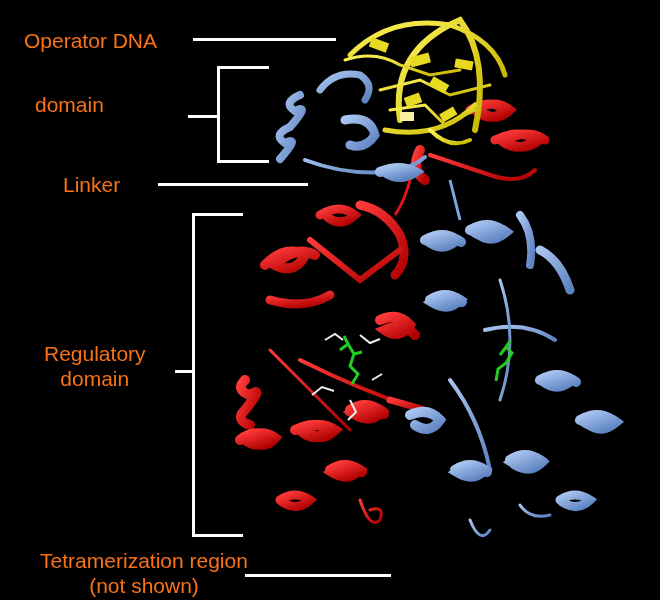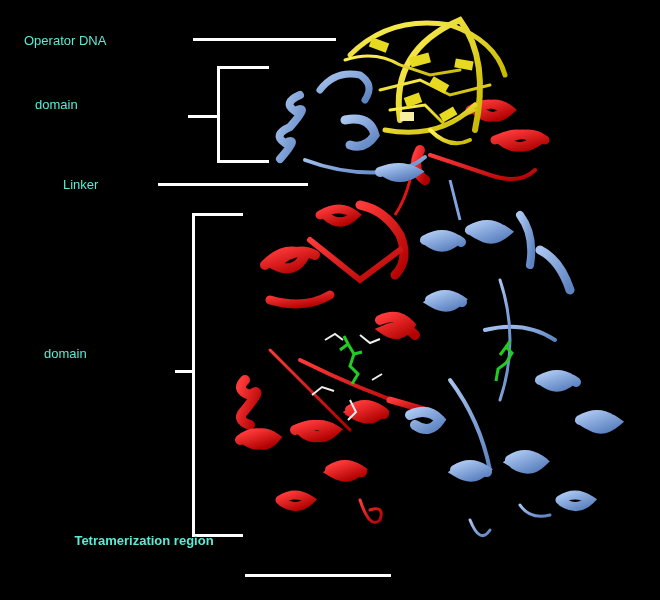--- a/index.html
+++ b/index.html
@@ -1,18 +1,18 @@
 <!DOCTYPE html>
 <html><head>
 <meta charset="utf-8">
 <style>
   html, body { margin:0; padding:0; background:#000; }
   body { width:660px; height:600px; position:relative; overflow:hidden;
          font-family:"Liberation Sans", sans-serif; color:#fff; }
-  .label { position:absolute; font-size:13px; line-height:25px; text-align:center; white-space:nowrap; color:#5eead4; }
+  .label { position:absolute; font-size:21px; line-height:25px; text-align:center; white-space:nowrap; color:#f97316; }
   .line { position:absolute; background:#fff; height:3px; }
   .vline { position:absolute; background:#fff; width:3px; }
   svg.structure { position:absolute; left:0; top:0; }
 </style>
 </head>
 <body>
 
 <svg class="structure" width="660" height="600" viewBox="0 0 660 600">
   <defs>
     <linearGradient id="redg" x1="0" y1="0" x2="1" y2="1">
@@ -129,23 +129,25 @@
 </div>
 <div class="line" style="left:217px; top:66px; width:52px;"></div>
 <div class="vline" style="left:217px; top:66px; height:97px;"></div>
 <div class="line" style="left:217px; top:160px; width:52px;"></div>
 <div class="line" style="left:188px; top:115px; width:30px;"></div>
 
 <div class="label" style="left:63px; top:172px;">Linker</div>
 <div class="line" style="left:158px; top:183px; width:150px;"></div>
 
 <div class="label" style="left:44px; top:341px;">
+  <div>Regulatory</div>
   <div>domain</div>
 </div>
 <div class="line" style="left:192px; top:213px; width:51px;"></div>
 <div class="vline" style="left:192px; top:213px; height:324px;"></div>
 <div class="line" style="left:192px; top:534px; width:51px;"></div>
 <div class="line" style="left:175px; top:370px; width:18px;"></div>
 
-<div class="label" style="left:10px; top:528px; width:268px;font-weight:bold;">
+<div class="label" style="left:10px; top:548px; width:268px;">
   <div>Tetramerization region</div>
+  <div>(not shown)</div>
 </div>
 <div class="line" style="left:245px; top:574px; width:146px;"></div>
 
 </body></html>

